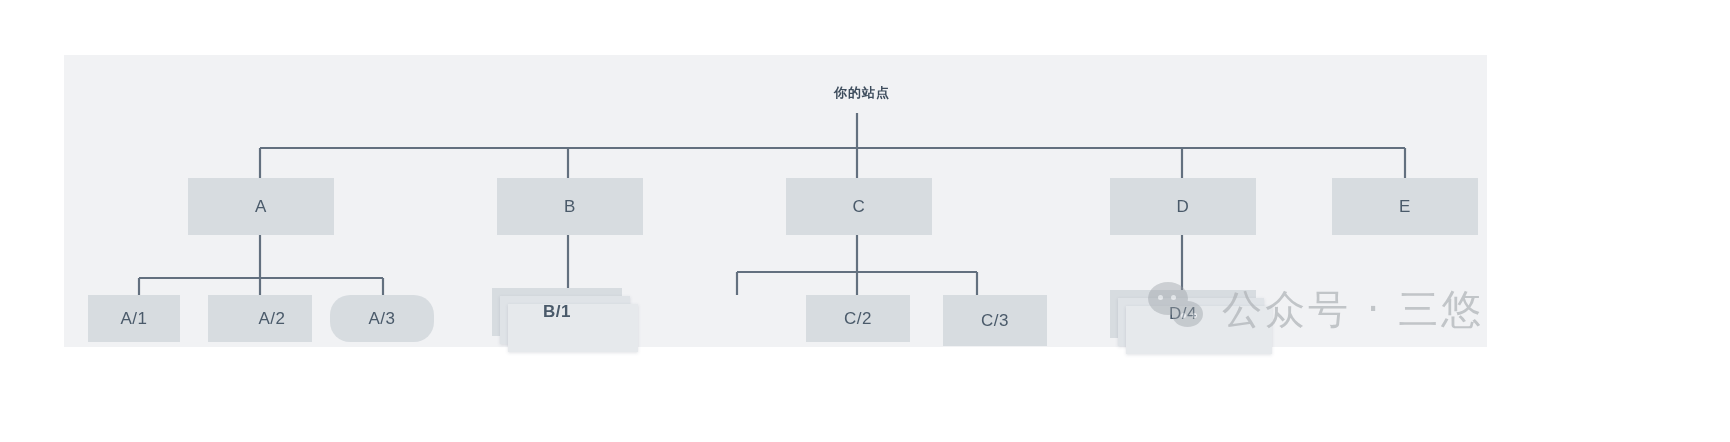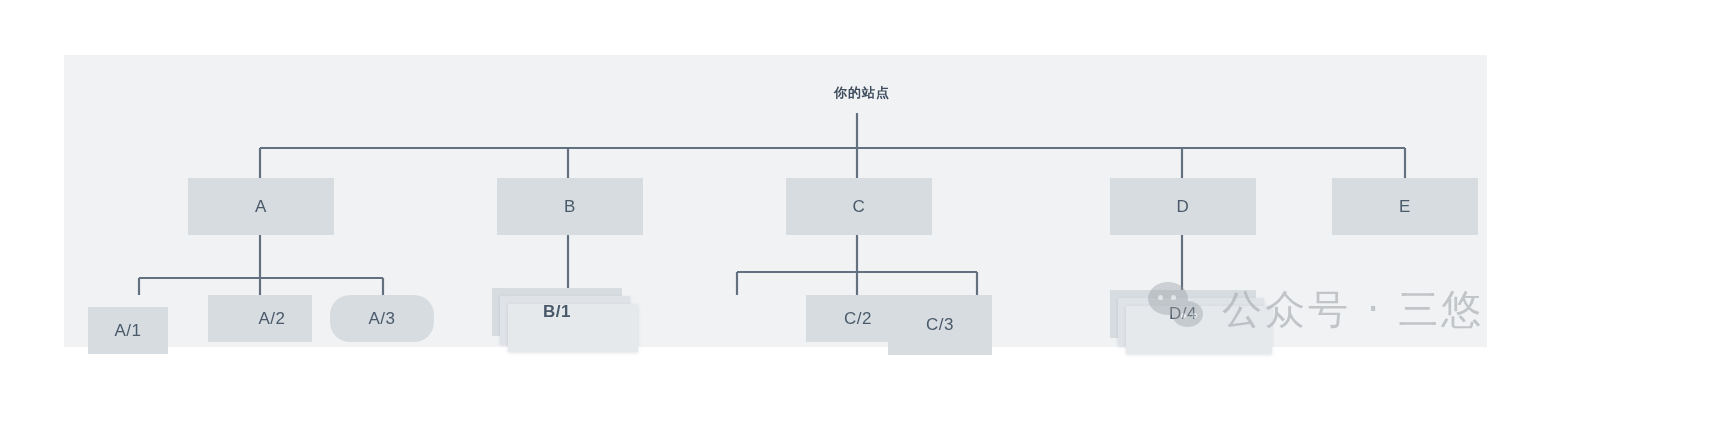--- a/index.html
+++ b/index.html
@@ -177,28 +177,28 @@
   </svg>
 
   <div id="root-title">你的站点</div>
 
   <div class="node" style="left:188px; top:178px; width:146px; height:57px;">A</div>
   <div class="node" style="left:497px; top:178px; width:146px; height:57px;">B</div>
   <div class="node" style="left:786px; top:178px; width:146px; height:57px;">C</div>
   <div class="node" style="left:1110px; top:178px; width:146px; height:57px;">D</div>
   <div class="node" style="left:1332px; top:178px; width:146px; height:57px;">E</div>
 
-  <div class="node" style="left:88px; top:307px; width:80px; height:47px;">A/1</div>
+  <div class="node" style="left:88px; top:295px; width:92px; height:47px;">A/1</div>
   <div class="node" style="left:208px; top:295px; width:104px; height:47px;padding-left:24px;">A/2</div>
   <div class="node" style="left:330px; top:295px; width:104px; height:47px;border-radius:20px;">A/3</div>
 
   <div class="node stacked" style="left:492px; top:288px; width:130px; height:48px;font-weight:bold;">B/1</div>
 
   <div class="node" style="left:806px; top:295px; width:104px; height:47px;">C/2</div>
-  <div class="node" style="left:888px; top:295px; width:104px; height:60px;">C/3</div>
+  <div class="node" style="left:943px; top:295px; width:104px; height:51px;">C/3</div>
 
   <div class="node stacked" style="left:1110px; top:290px; width:146px; height:48px;">D/4</div>
 
   <div id="watermark">
     <div id="wm-logo">
       <div class="bub big"></div>
       <div class="bub small"></div>
       <div class="dot" style="left:10px; top:13px;"></div>
       <div class="dot" style="left:23px; top:13px;"></div>
       <div class="dot" style="left:33px; top:31px;"></div>

